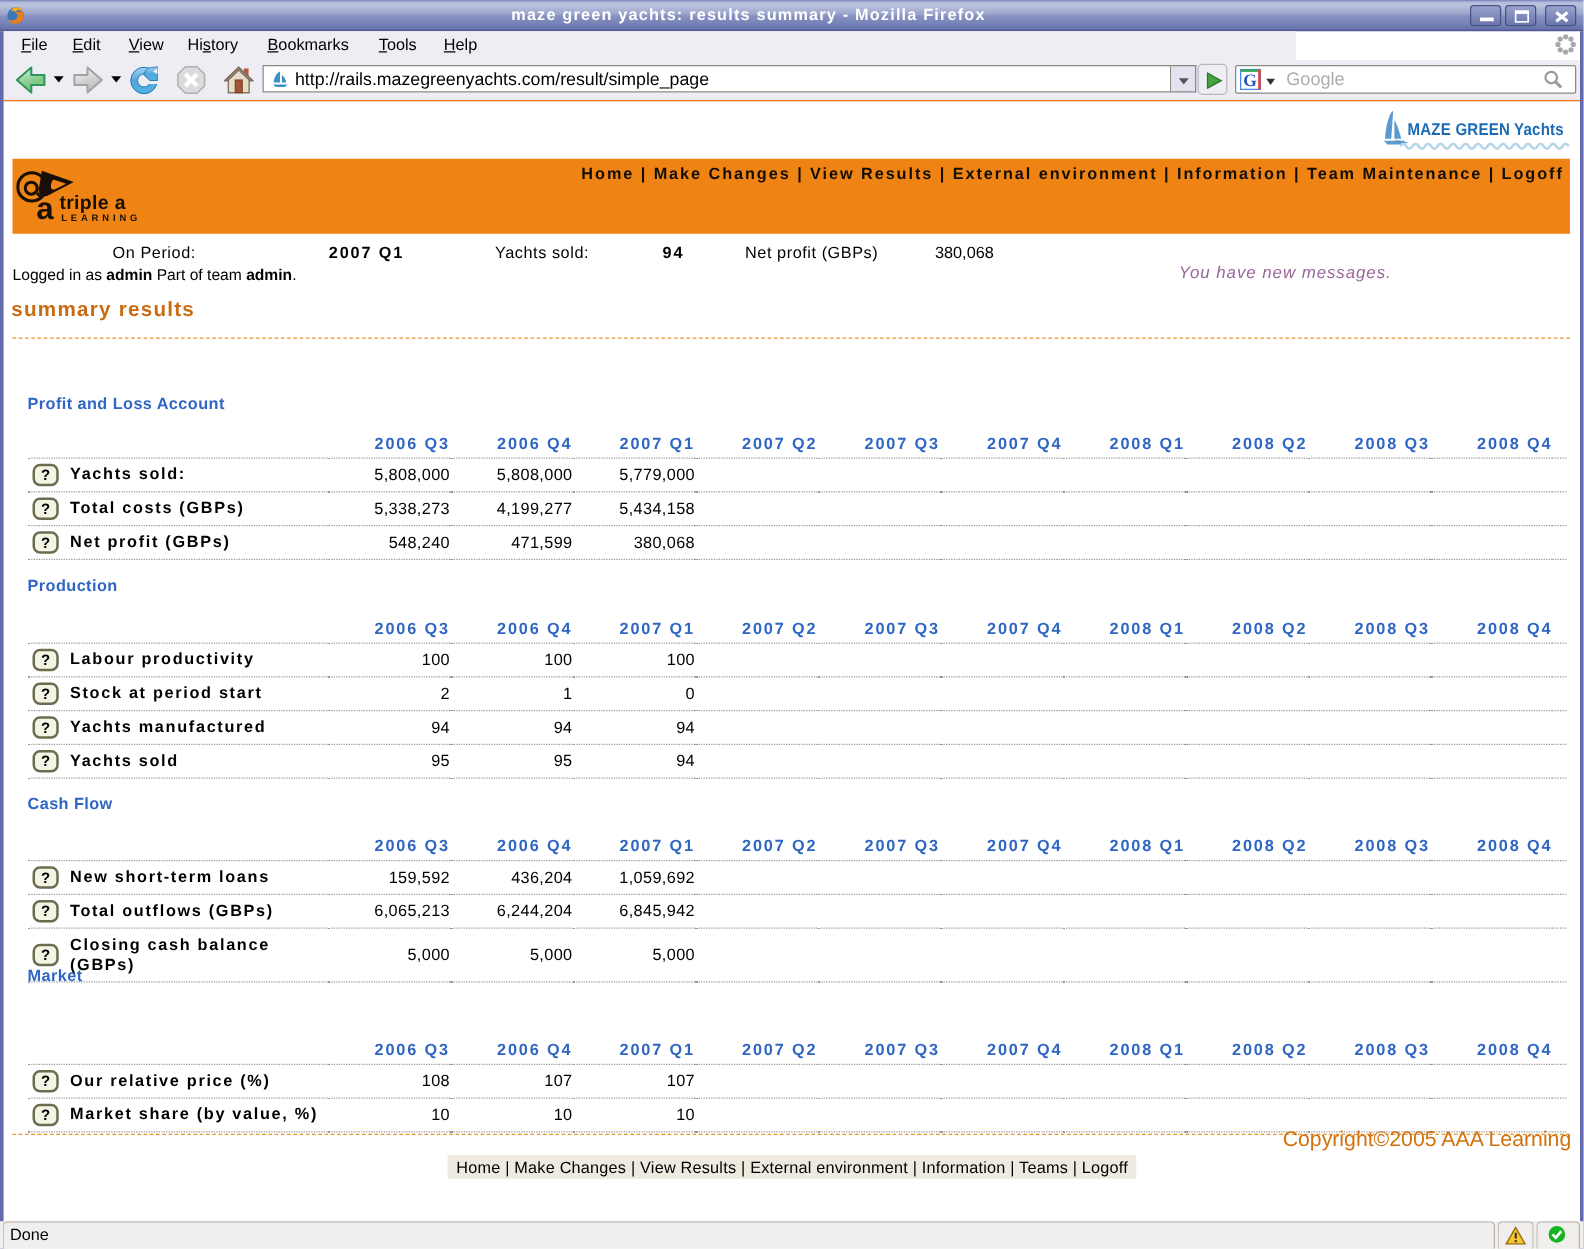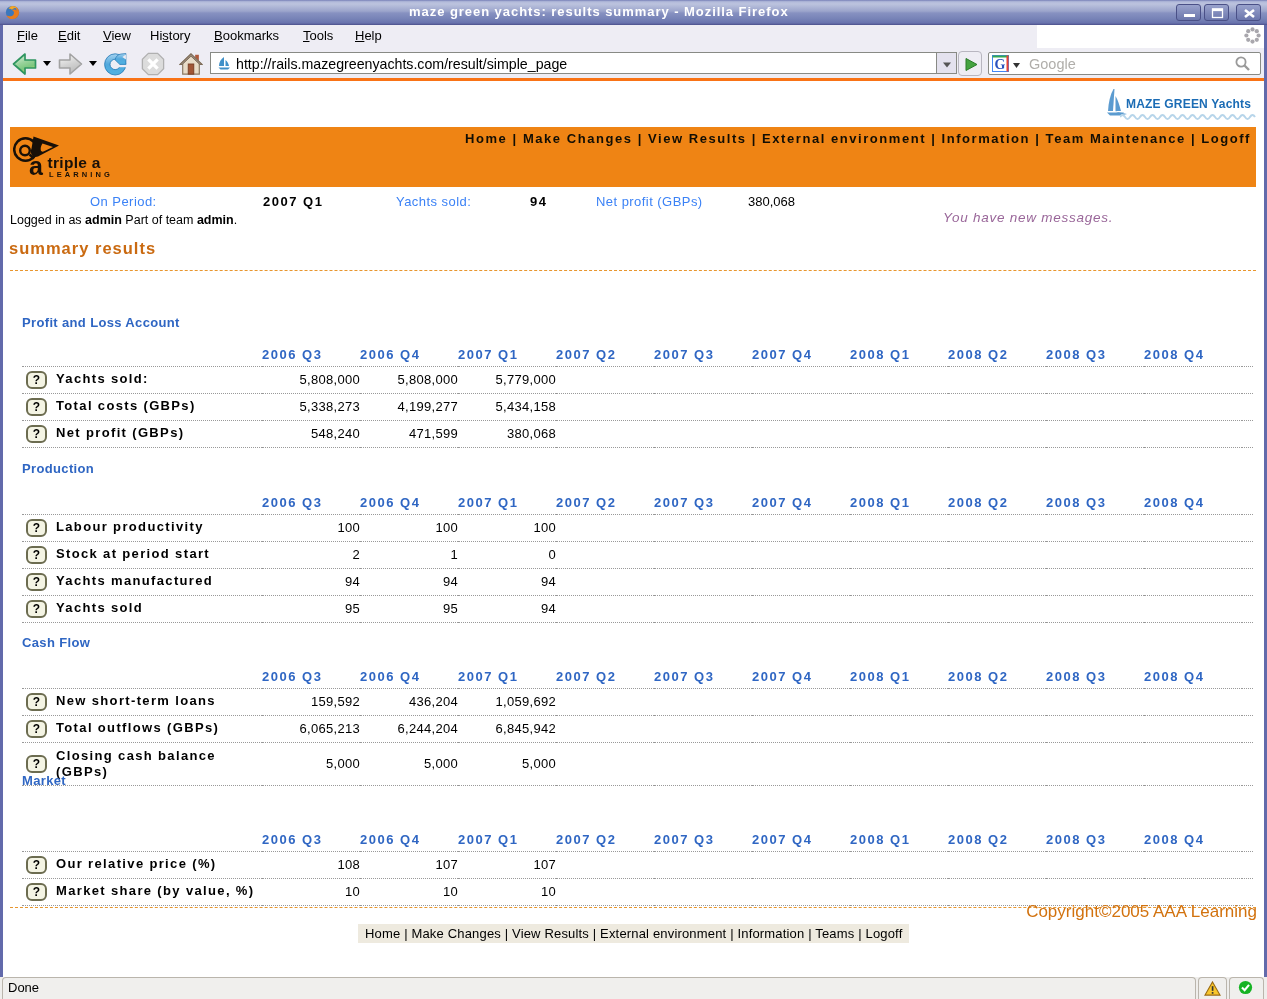--- a/index.html
+++ b/index.html
@@ -16,43 +16,43 @@
 .winbtn svg { position:absolute; left:0; top:0; }
 #leftborder { position:absolute; left:0; top:25px; width:3px; height:974px; background:#626aab; }
 #rightborder { position:absolute; left:1264px; top:25px; width:3px; height:974px; background:#626aab; }
 
 
 #menubar { position:absolute; left:3px; top:25px; width:1034px; height:23px; background:#eeedf4; }
 .menuitem { position:absolute; top:3px; font-size:13px; color:#000; }
 .menuitem u { text-decoration:underline; }
 
 
-#toolbar { position:absolute; left:3px; top:48px; width:1261px; height:33px; background:#eeedf4; border-bottom:3px solid #f97316; }
+#toolbar { position:absolute; left:3px; top:48px; width:1261px; height:33px; background:#eeedf4; border-bottom:1px solid #f97316; }
 #urlbar { position:absolute; left:207px; top:4px; width:727px; height:22px; background:#fff; border:1px solid #888a85; }
 #urltext { position:absolute; left:25px; top:3px; font-size:14.2px; color:#000; }
 #urldrop { position:absolute; left:934px; top:4px; width:20px; height:22px; background:#e4e2ee; border:1px solid #888a85; border-left:none; }
 #gobtn { position:absolute; left:955px; top:3px; width:24px; height:25px; background:#eeedf4; border:1px solid #b8b6c0; border-radius:4px; }
 #searchbox { position:absolute; left:985px; top:4px; width:273px; height:23px; background:#fff; border:1px solid #888a85; border-radius:2px; }
 #searchph { position:absolute; left:40px; top:3px; font-size:14.5px; color:#b0aeaa; }
 
 
 #page { position:absolute; left:3px; top:82px; width:1261px; height:895px; background:#fff; }
 #orangebar { position:absolute; left:7px; top:45px; width:1246px; height:60px; background:#ef8414; }
 #topmenu { position:absolute; right:5px; top:4px; font-size:13px; font-weight:bold; color:#120e04; letter-spacing:1.55px; white-space:nowrap; }
-.graylab { color:#3b82f6; font-size:13px; position:absolute; letter-spacing:0.45px; }
+.graylab { color:#000000; font-size:13px; position:absolute; letter-spacing:0.45px; }
 .bval { font-weight:bold; font-size:13px; position:absolute; color:#000; }
 #msgs { position:absolute; left:940px; top:128px; color:#996699; font-style:italic; font-size:13.5px; letter-spacing:0.75px; }
 #loggedin { position:absolute; left:7px; top:131px; font-size:12.5px; color:#000; }
 #sumres { position:absolute; left:6px; top:157px; font-size:16.5px; font-weight:bold; color:#ca6a11; letter-spacing:1.0px; }
 .dashline { position:absolute; left:7px; width:1246px; border-top:1px dashed #e8962e; }
 
 .sechead { position:absolute; left:19px; font-size:13px; font-weight:bold; color:#2f66c3; letter-spacing:0.35px; }
 table.sec { position:absolute; left:19px; width:1231px; border-collapse:collapse; table-layout:fixed; }
 table.sec td { padding:0; vertical-align:middle; font-size:13px; }
-table.sec tr.hdr td { border-bottom:1px dotted #999; height:22px; color:#2f66c3; font-weight:bold; text-align:left; letter-spacing:1.5px; }
+table.sec tr.hdr td { border-bottom:1px dotted #999; height:22px; color:#2f66c3; font-weight:bold; text-align:right; letter-spacing:1.5px; }
 table.sec tr.r td { border-bottom:1px dotted #999; height:27px; }
 table.sec td.lab { font-weight:bold; letter-spacing:1.35px; text-align:left; }
 table.sec td.v { text-align:right; letter-spacing:0.3px; }
 .qm { display:inline-block; width:21px; height:18px; background:#f4f4e4; border:2px solid #6c6c50; border-radius:6px; text-align:center; font-size:12px; font-weight:bold; color:#000; line-height:14px; vertical-align:middle; margin-left:4px; margin-right:9px; letter-spacing:0; }
 
 #footmenu { position:absolute; left:355px; top:842px; background:#eeeadf; font-size:13px; color:#000; padding:2px 7px; letter-spacing:0.17px; }
 #copyr { position:absolute; right:7px; top:820px; color:#d2720e; font-size:17px; }
 
 
 #statusbar { position:absolute; left:0; top:977px; width:1267px; height:22px; background:#efeeec; }

